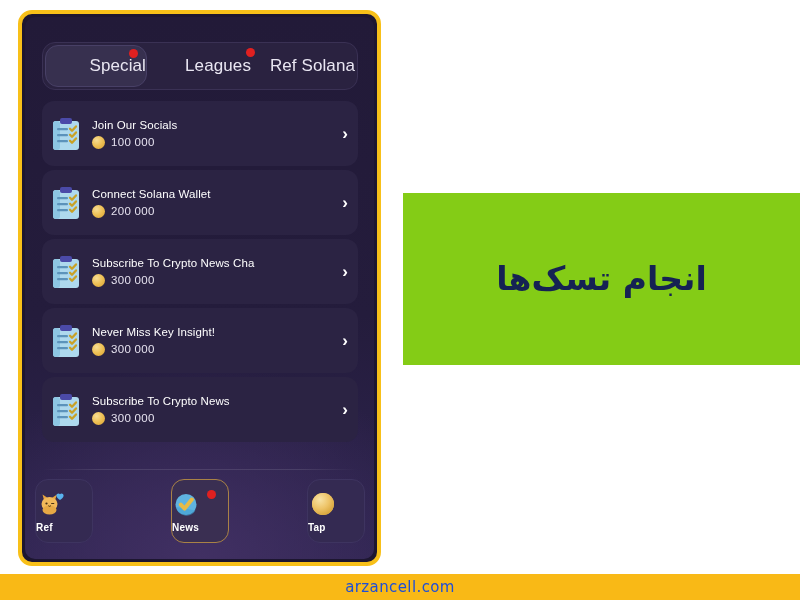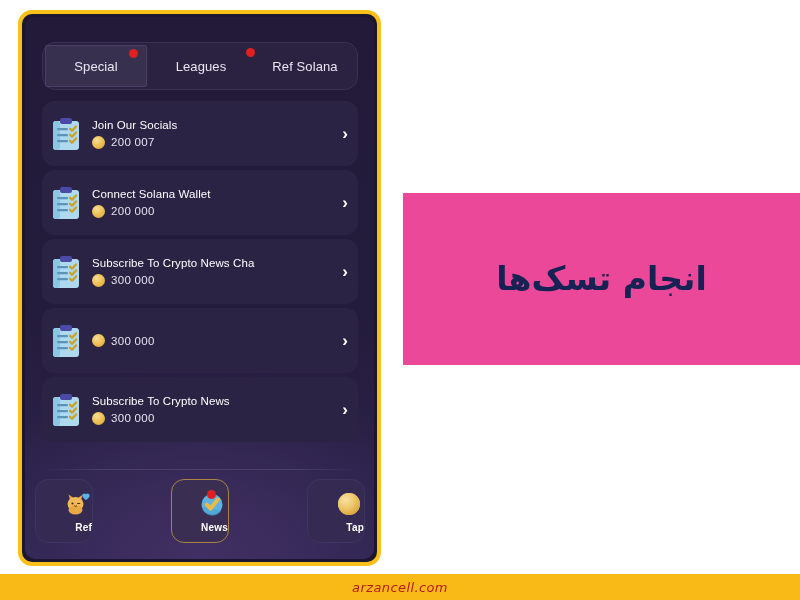--- a/index.html
+++ b/index.html
@@ -42,24 +42,24 @@
     display: flex;
     align-items: center;
   }
   .tab {
     position: relative;
     flex: 1 1 0;
     height: 42px;
     margin: 0 2px;
     display: flex;
     align-items: center;
-    justify-content: center;
-    border-radius: 2px;
+    justify-content: flex-end;
+    border-radius: 13px;
     color: #e9e6f2;
-    font-size: 13px;
+    font-size: 17px;
     letter-spacing: .1px;
     white-space: nowrap;
   }
   .tab.active {
     background: #37304f;
     border: 1px solid #484066;
   }
   .tab .dot {
     position: absolute;
     top: 3px; right: 8px;
@@ -135,21 +135,21 @@
     align-items: center;
   }
   .nav-item {
     position: relative;
     width: 58px; height: 64px;
     border-radius: 13px;
     background: #342a52;
     border: 1px solid #3e3460;
     display: flex;
     flex-direction: column;
-    align-items: flex-end;
+    align-items: flex-start;
     justify-content: center;
   }
   .nav-item.active {
     background: #3a2f52;
     border: 1px solid #a98246;
   }
   .nav-icon {
     height: 29px; width: 30px;
     display: flex; align-items: center; justify-content: center;
     margin-bottom: 4px;
@@ -166,21 +166,21 @@
     width: 9px; height: 9px;
     border-radius: 50%;
     background: #e02020;
   }
 
   
   .headline {
     position: absolute;
     left: 403px; top: 193px;
     width: 397px; height: 172px;
-    background: #ec4899;
+    background: #84cc16;
     display: flex;
     flex-direction: column;
     align-items: center;
     justify-content: center;
     gap: 8px;
   }
   .headline-line {
     color: #152253;
     font-family: "DejaVu Sans", sans-serif;
     font-size: 33px;
@@ -196,25 +196,24 @@
   .footer {
     position: absolute;
     left: 0; bottom: 0;
     width: 800px; height: 26px;
     background: #F9B916;
     display: flex;
     align-items: center;
     justify-content: center;
   }
   .footer-text {
-    color: #b91c1c;
-    font-size: 13px;
+    color: #1d4ed8;
+    font-size: 15px;
     letter-spacing: .4px;
     font-family: "DejaVu Sans", sans-serif;
-    font-style: italic;
   }
 </style>
 </head>
 <body>
 
 <div class="canvas">
 
   <div class="phone-frame">
     <div class="phone-screen">
 
@@ -245,21 +244,21 @@
               <rect x="6" y="23" width="11" height="2.2" rx="1" fill="#5c93bb"></rect>
               <path d="M19 11.8 l2 2 l4 -4.4" stroke="#c9a227" stroke-width="2.3" fill="none" stroke-linecap="round" stroke-linejoin="round"></path>
               <path d="M19 17.8 l2 2 l4 -4.4" stroke="#c9a227" stroke-width="2.3" fill="none" stroke-linecap="round" stroke-linejoin="round"></path>
               <path d="M19 23.8 l2 2 l4 -4.4" stroke="#c9a227" stroke-width="2.3" fill="none" stroke-linecap="round" stroke-linejoin="round"></path>
             </svg>
           </span>
           <div class="task-text">
             <div class="task-title">Join Our Socials</div>
             <div class="task-reward">
               <span class="coin"></span>
-              <span class="reward-amt">200 007</span>
+              <span class="reward-amt">100 000</span>
             </div>
           </div>
           <span class="chev">›</span>
         </div>
 
         <div class="task-row">
           <span class="clipboard">
             <svg width="30" height="34" viewBox="0 0 30 34">
               <rect x="2" y="4" width="26" height="29" rx="3" fill="#aed9ee"></rect>
               <rect x="2" y="4" width="7" height="29" rx="3" fill="#8dc6e3"></rect>
@@ -314,20 +313,21 @@
               <rect x="9" y="1" width="12" height="6" rx="2" fill="#4b4aa8"></rect>
               <rect x="6" y="11" width="11" height="2.2" rx="1" fill="#5c93bb"></rect>
               <rect x="6" y="17" width="11" height="2.2" rx="1" fill="#5c93bb"></rect>
               <rect x="6" y="23" width="11" height="2.2" rx="1" fill="#5c93bb"></rect>
               <path d="M19 11.8 l2 2 l4 -4.4" stroke="#c9a227" stroke-width="2.3" fill="none" stroke-linecap="round" stroke-linejoin="round"></path>
               <path d="M19 17.8 l2 2 l4 -4.4" stroke="#c9a227" stroke-width="2.3" fill="none" stroke-linecap="round" stroke-linejoin="round"></path>
               <path d="M19 23.8 l2 2 l4 -4.4" stroke="#c9a227" stroke-width="2.3" fill="none" stroke-linecap="round" stroke-linejoin="round"></path>
             </svg>
           </span>
           <div class="task-text">
+            <div class="task-title">Never Miss Key Insight!</div>
             <div class="task-reward">
               <span class="coin"></span>
               <span class="reward-amt">300 000</span>
             </div>
           </div>
           <span class="chev">›</span>
         </div>
 
         <div class="task-row">
           <span class="clipboard">

